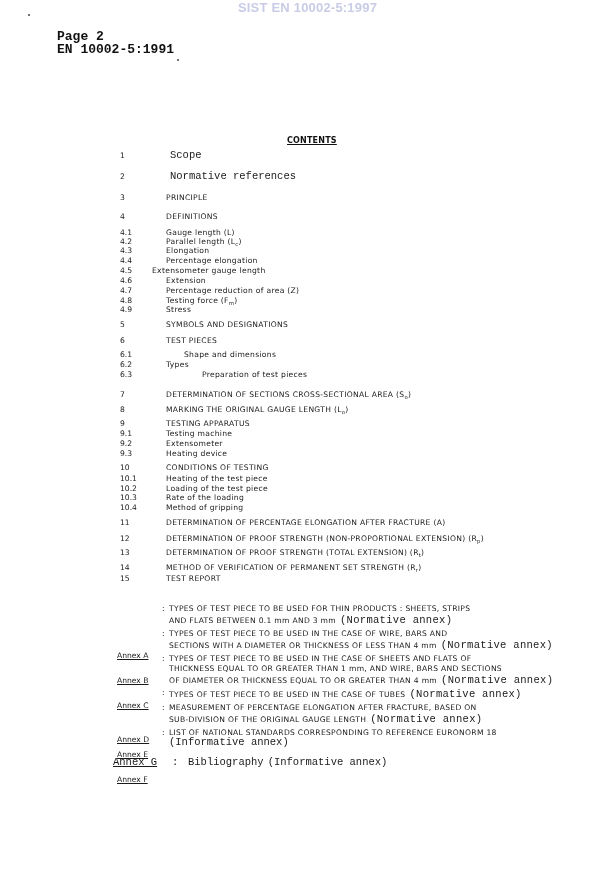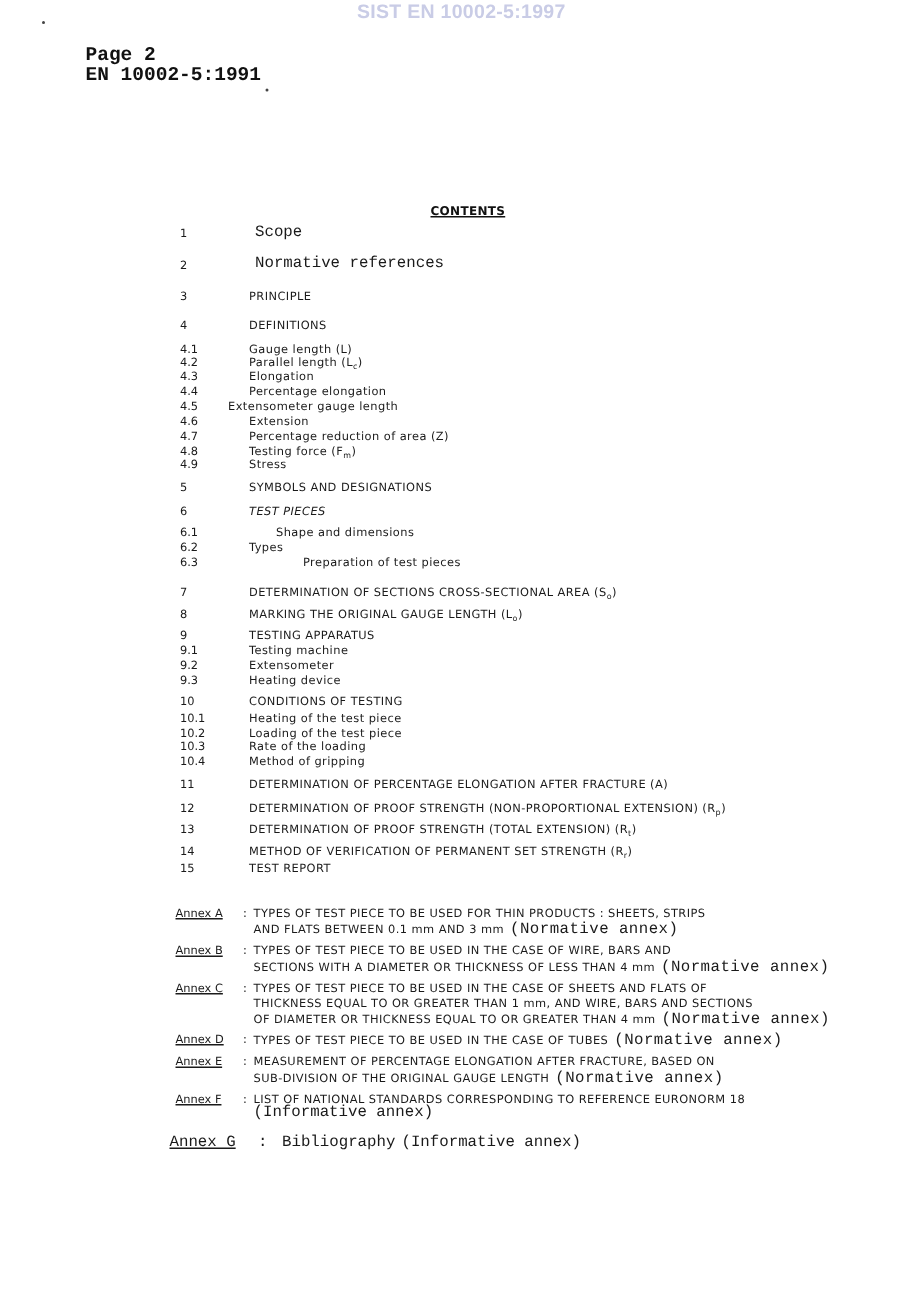--- a/index.html
+++ b/index.html
@@ -14,21 +14,21 @@
     color: #c9cce6; letter-spacing: 0.2px;
   }
   .hdr { font-family: "Liberation Mono", monospace; font-size: 13px; font-weight: bold; line-height: 14px; }
   .toc { font-family: "DejaVu Sans", sans-serif; font-size: 7.6px; letter-spacing: 0.3px; color: #1a1a1a; }
   .toc-num { font-family: "DejaVu Sans", sans-serif; font-size: 7.6px; color: #1a1a1a; }
   .big { font-family: "Liberation Mono", monospace; font-size: 10.5px; color: #1a1a1a; }
   .contents-title {
     left: 287px; top: 136px; font-family: "DejaVu Sans", sans-serif; font-weight: bold;
     font-size: 8px; text-decoration: underline; letter-spacing: 0.2px;
   }
-  .annex-label { font-family: "DejaVu Sans", sans-serif; font-size: 7.6px; text-decoration: underline; color: #1a1a1a; }
+  .annex-label { font-family: "DejaVu Sans", sans-serif; font-size: 7.6px; text-decoration: underline; color: #1a1a1a; margin-top: 47px; }
   .annex-label-big { font-family: "Liberation Mono", monospace; font-size: 10.5px; text-decoration: underline; color: #1a1a1a; }
   .paren { font-family: "Liberation Mono", monospace; font-size: 10.5px; color: #1a1a1a; }
   .dot { width: 2px; height: 2px; background: #444; border-radius: 1px; }
   sub { font-size: 70%; vertical-align: -2px; }
 </style>
 </head>
 <body>
 
 <div class="abs watermark">SIST EN 10002-5:1997</div>
 
@@ -92,21 +92,21 @@
     <div>
       <div class="abs toc-num" style="left: 120px; top: 305px;">4.9</div>
       <div class="abs toc" style="left: 166px; top: 305px;"><span>Stress</span></div>
     </div>
     <div>
       <div class="abs toc-num" style="left: 120px; top: 320px;">5</div>
       <div class="abs toc" style="left: 166px; top: 320px;"><span>SYMBOLS AND DESIGNATIONS</span></div>
     </div>
     <div>
       <div class="abs toc-num" style="left: 120px; top: 336px;">6</div>
-      <div class="abs toc" style="left: 166px; top: 336px; font-style: italic;"><span>TEST PIECES</span></div>
+      <div class="abs toc" style="left: 166px; top: 336px;"><span>TEST PIECES</span></div>
     </div>
     <div>
       <div class="abs toc-num" style="left: 120px; top: 350px;">6.1</div>
       <div class="abs toc" style="left: 184px; top: 350px;"><span>Shape and dimensions</span></div>
     </div>
     <div>
       <div class="abs toc-num" style="left: 120px; top: 360px;">6.2</div>
       <div class="abs toc" style="left: 166px; top: 360px;"><span>Types</span></div>
     </div>
     <div>

